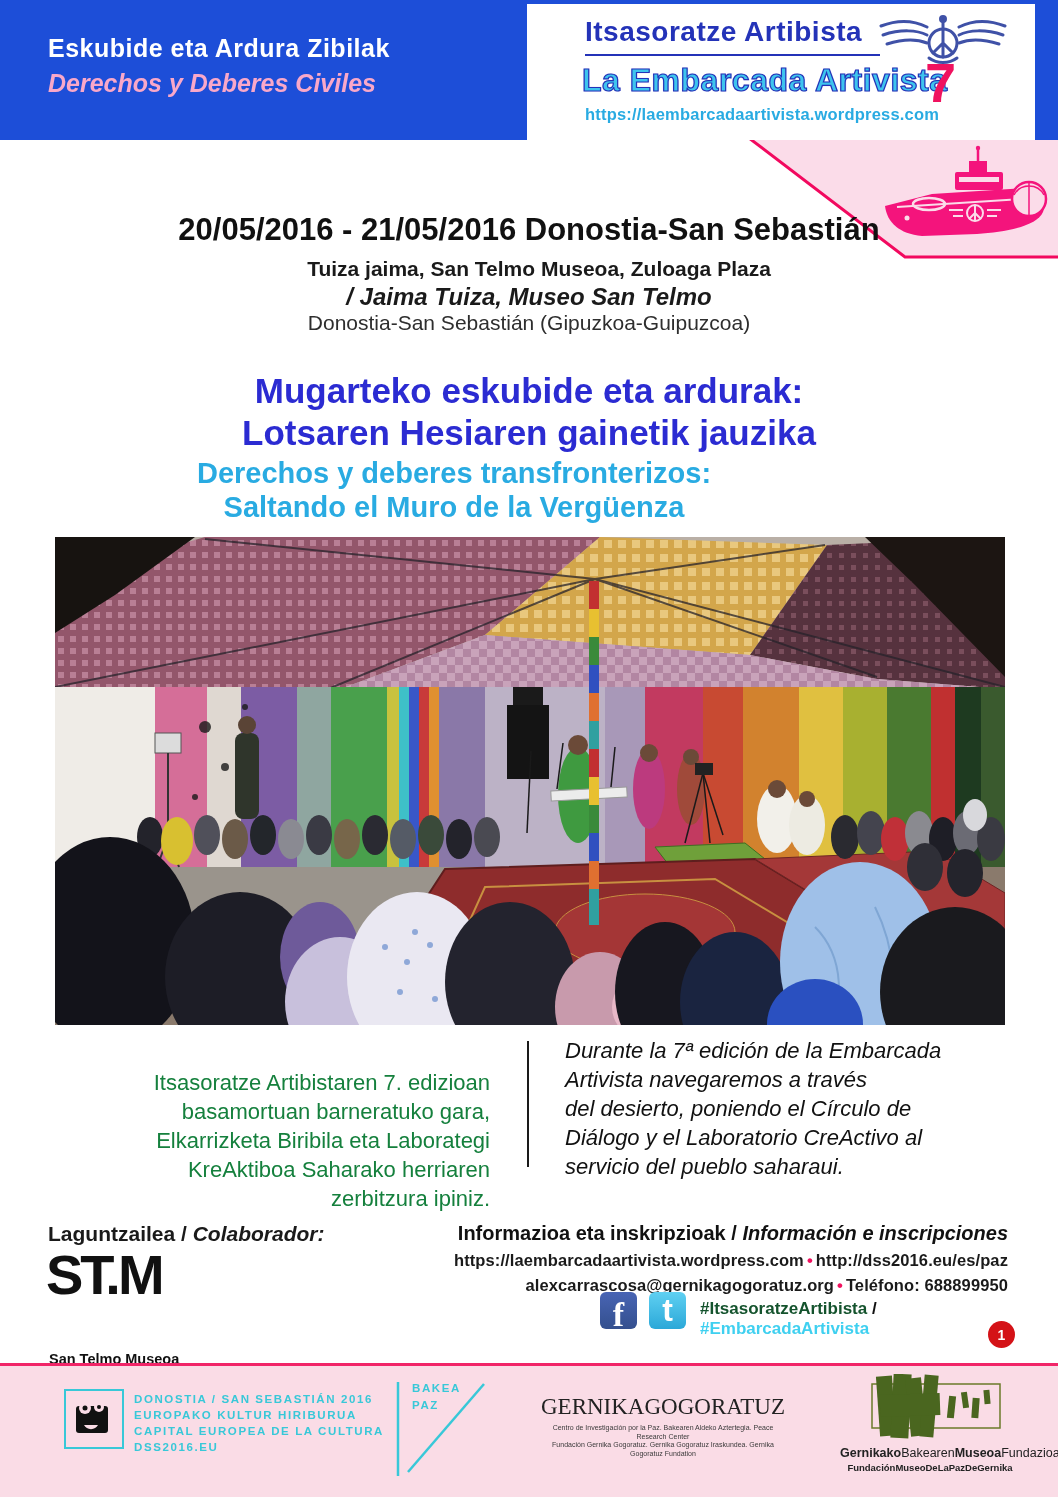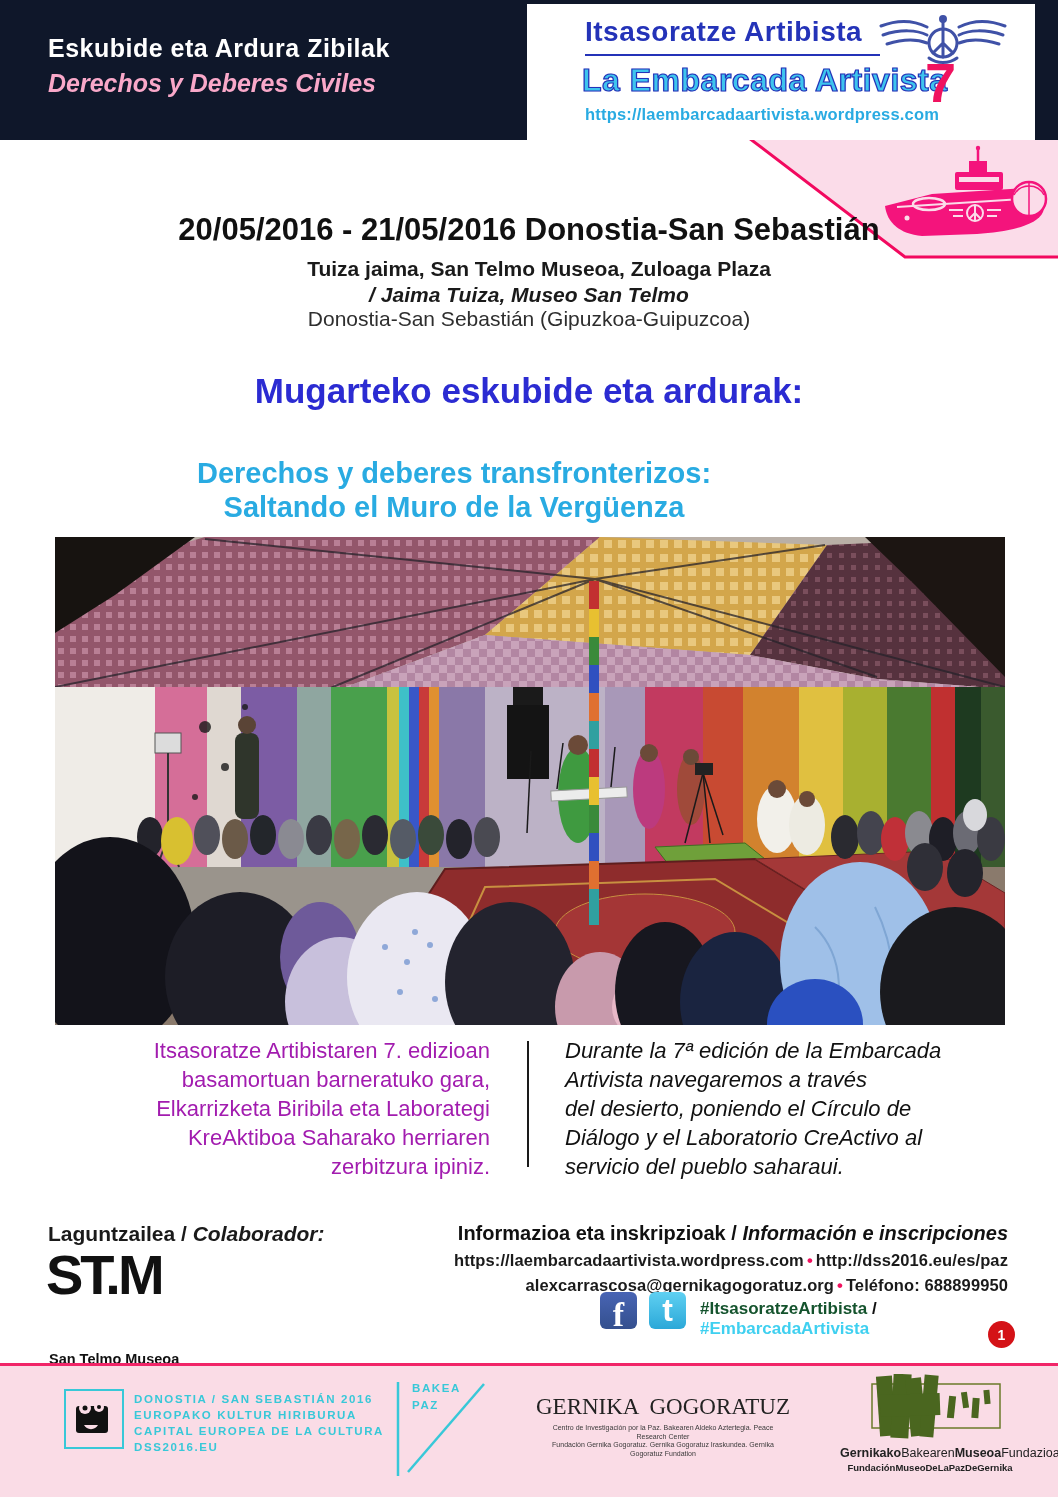--- a/index.html
+++ b/index.html
@@ -1,55 +1,55 @@
 <!DOCTYPE html>
 <html><head>
 <meta charset="utf-8">
 <style>
   html,body{margin:0;padding:0;background:#e9e9e9;}
   .page{position:relative;width:1058px;height:1497px;background:#fff;overflow:hidden;
         font-family:"Liberation Sans","DejaVu Sans",sans-serif;color:#1a1a1a;margin:0 auto;}
 
   
-  .header-bar{position:absolute;left:0;top:0;width:1058px;height:140px;background:#0f172a;}
+  .header-bar{position:absolute;left:0;top:0;width:1058px;height:140px;background:#1d4ed8;}
   .header-left{position:absolute;left:48px;top:34px;}
   .header-left .t1{font-size:25px;font-weight:700;color:#ffffff;letter-spacing:.5px;}
   .header-left .t2{font-size:25px;font-weight:600;font-style:italic;color:#F9A8C9;margin-top:6px;}
   .brand-box{position:absolute;left:527px;top:4px;width:508px;height:136px;background:#ffffff;}
   .brand-title{position:absolute;left:58px;top:12px;font-size:28px;font-weight:700;color:#2433B8;letter-spacing:.5px;}
   .brand-underline{position:absolute;left:58px;top:50px;width:295px;height:2px;background:#2433B8;}
   .brand-subtitle{position:absolute;left:55px;top:58px;font-size:32px;font-weight:700;color:#3EC4EE;
       -webkit-text-stroke:1.2px #2433B8;text-shadow:0 0 1px #2433B8;letter-spacing:.5px;}
   .brand-url{position:absolute;left:58px;top:101px;font-size:16.5px;font-weight:600;color:#29ABE2;letter-spacing:.2px;cursor:pointer;}
   .peace-emblem{position:absolute;left:352px;top:10px;}
   .edition-number{position:absolute;left:398px;top:46px;font-size:56px;font-weight:700;color:#F0125F;}
 
   
   .corner-ribbon{position:absolute;left:745px;top:140px;}
 
   
   .event-block{position:absolute;left:0;top:212px;width:1058px;text-align:center;}
   .event-dates{font-size:31px;font-weight:700;color:#111;}
   .event-venue-eu{font-size:21px;font-weight:600;margin-top:9px;padding-left:20px;}
-  .event-venue-es{font-size:21px;font-weight:600;font-style:italic;margin-top:2px;}
+  .event-venue-es{font-size:24px;font-weight:600;font-style:italic;margin-top:2px;}
   .event-location{font-size:21px;font-weight:300;color:#2e2e2e;margin-top:0;}
 
   
   .title-eu{position:absolute;left:0;top:370px;width:1058px;text-align:center;
             font-size:35px;line-height:42px;font-weight:700;color:#2B2BD2;}
   .title-es{position:absolute;left:0;top:456px;width:908px;text-align:center;
             font-size:29px;line-height:34px;font-weight:700;color:#29ABE2;}
 
   
   .photo-wrap{position:absolute;left:55px;top:537px;width:950px;height:488px;background:#8a7a6c;}
   .photo-wrap svg{display:block;}
 
   
-  .desc-eu{position:absolute;left:70px;top:1036px;width:420px;text-align:right;
-           font-size:22px;line-height:29px;font-weight:500;color:#a21caf;}
+  .desc-eu{position:absolute;left:70px;top:1068px;width:420px;text-align:right;
+           font-size:22px;line-height:29px;font-weight:500;color:#15803d;}
   .desc-divider{position:absolute;left:527px;top:1041px;width:2px;height:126px;background:#1a1a1a;}
   .desc-es{position:absolute;left:565px;top:1036px;width:450px;text-align:left;
            font-size:22px;line-height:29px;font-weight:500;font-style:italic;color:#111;}
 
   
   .collab-label{position:absolute;left:48px;top:1222px;font-size:21px;font-weight:600;}
   .collab-label .es{font-style:italic;}
   .stm-logo{position:absolute;left:46px;top:1242px;font-size:56px;font-weight:900;letter-spacing:-3px;color:#111;}
   .stm-name{position:absolute;left:49px;top:1310px;font-size:14.5px;font-weight:700;color:#111;margin-top:41px;}
 
@@ -76,21 +76,21 @@
   
   .footer{position:absolute;left:0;top:1363px;width:1058px;height:134px;background:#FADCE6;border-top:3px solid #F12568;box-sizing:border-box;}
   .dss-box{position:absolute;left:64px;top:23px;width:56px;height:56px;border:2px solid #38C8D8;}
   .dss-text{position:absolute;left:134px;top:25px;font-size:11.5px;font-weight:700;letter-spacing:1.6px;
             color:#38C8D8;line-height:16px;}
   .bakea-mark{position:absolute;left:392px;top:8px;}
   .bakea-text{position:absolute;left:412px;top:14px;font-size:11.5px;font-weight:700;letter-spacing:1.6px;
               color:#38C8D8;line-height:17px;}
   .gernika{position:absolute;left:548px;top:28px;width:230px;text-align:center;}
   .gernika-name{font-family:"Liberation Serif","DejaVu Serif",serif;font-size:23px;color:#222;
-                display:flex;align-items:center;justify-content:center;gap:5px;}
+                display:flex;align-items:center;justify-content:center;}
   .gernika-sub{font-size:7px;line-height:8.5px;color:#3a3a3a;margin-top:4px;}
   .museum{position:absolute;left:840px;top:8px;width:180px;text-align:center;}
   .museum-line1{font-size:12.5px;margin-top:2px;color:#222;}
   .museum-line1 .b{font-weight:700;}
   .museum-line2{font-size:9.5px;font-weight:700;color:#222;margin-top:2px;}
 </style>
 </head>
 <body>
 
 <div class="page">
@@ -153,20 +153,21 @@
 
   <div class="event-block">
     <div class="event-dates">20/05/2016 - 21/05/2016 Donostia-San Sebastián</div>
     <div class="event-venue-eu">Tuiza jaima, San Telmo Museoa, Zuloaga Plaza</div>
     <div class="event-venue-es">/ Jaima Tuiza, Museo San Telmo</div>
     <div class="event-location">Donostia-San Sebastián (Gipuzkoa-Guipuzcoa)</div>
   </div>
 
   <div class="title-eu">
     <div>Mugarteko eskubide eta ardurak:</div>
+    <div>Lotsaren Hesiaren gainetik jauzika</div>
   </div>
   <div class="title-es">
     <div>Derechos y deberes transfronterizos:</div>
     <div>Saltando el Muro de la Vergüenza</div>
   </div>
 
   <div class="photo-wrap">
     <svg width="950" height="488" viewBox="0 0 950 488" preserveAspectRatio="none">
       <defs>
         <pattern id="pA" width="12" height="12" patternUnits="userSpaceOnUse">

